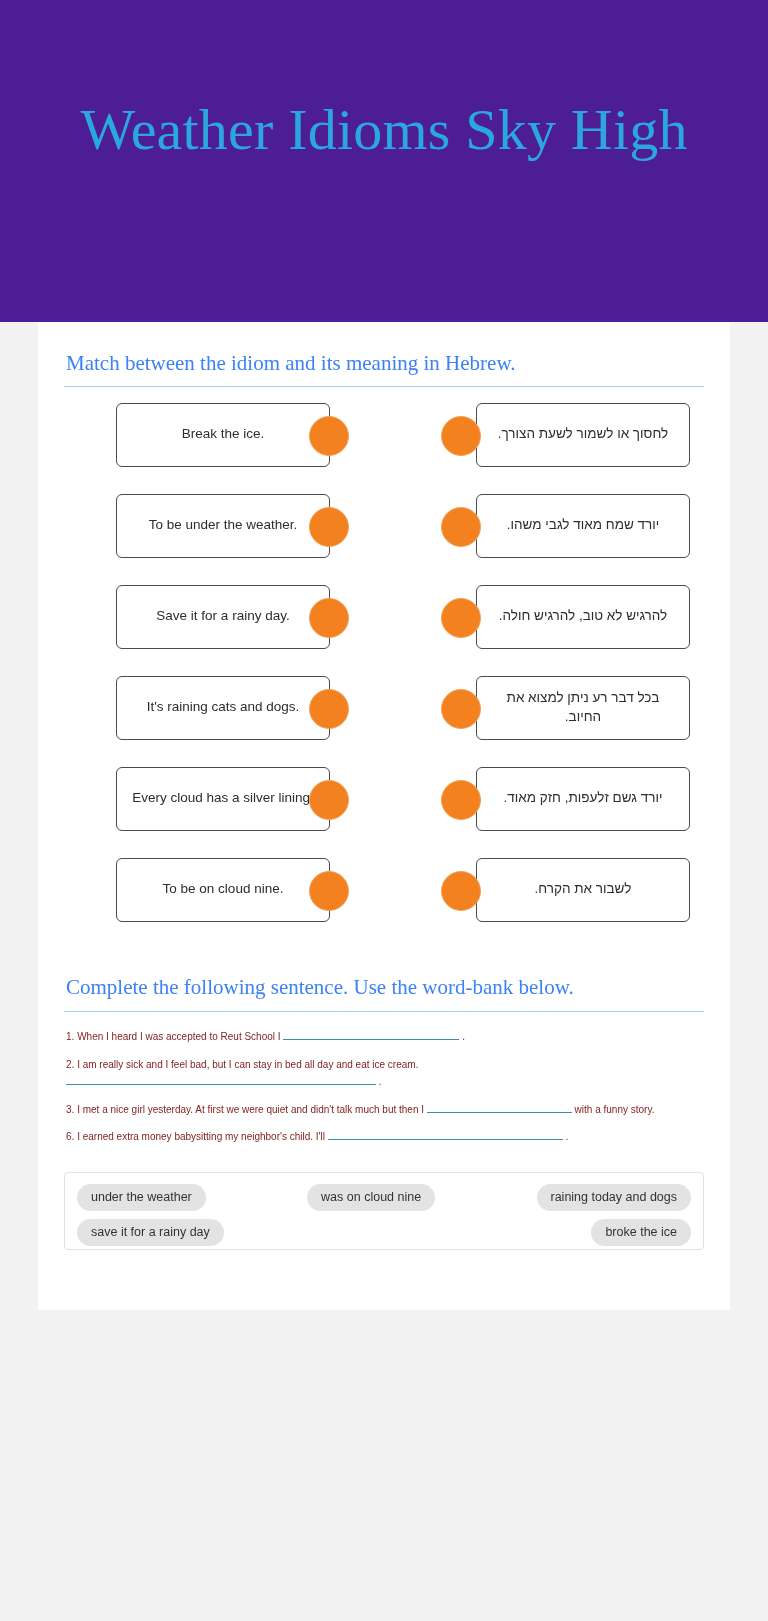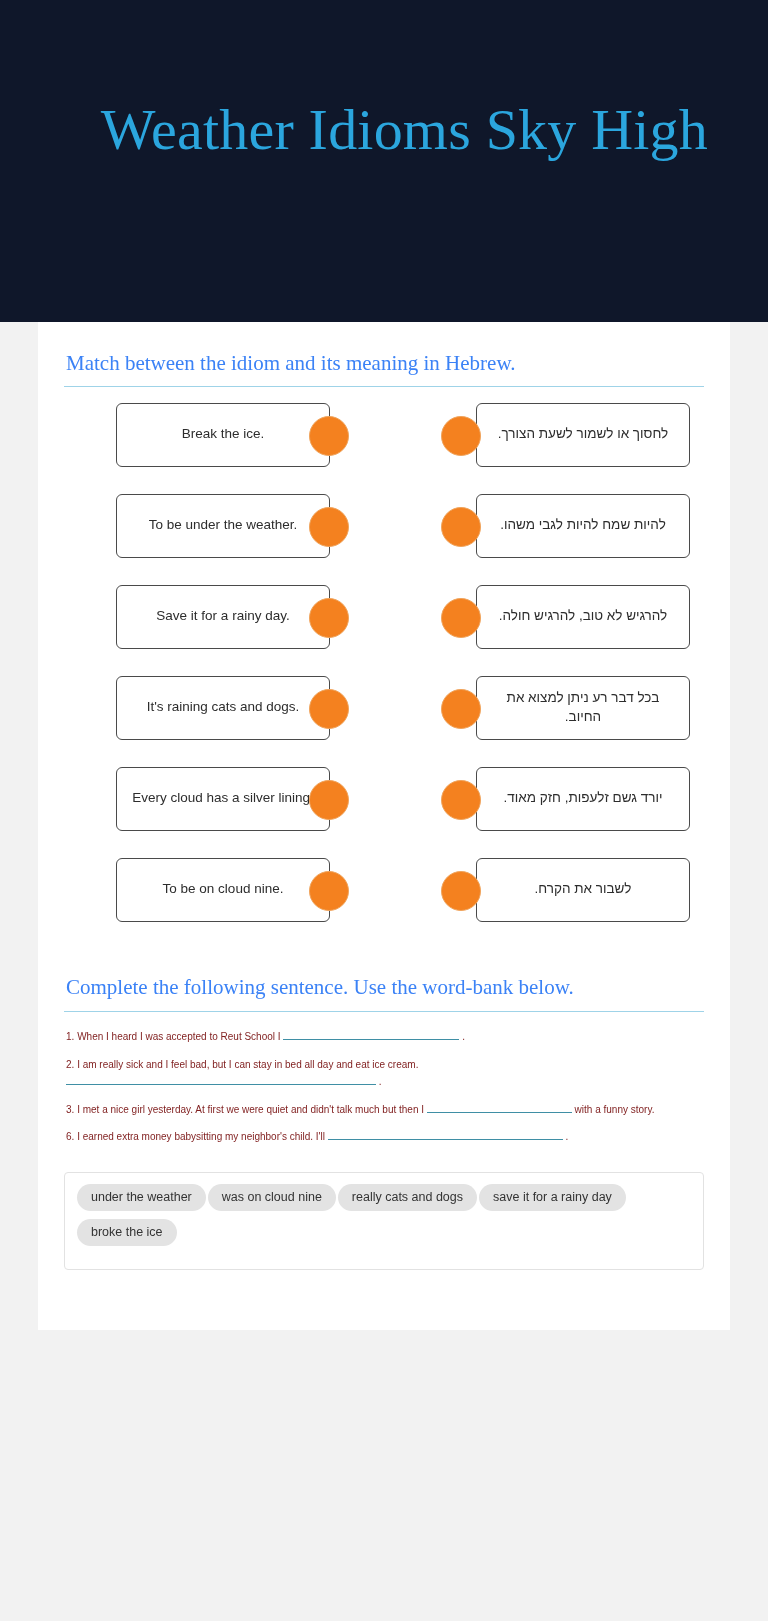--- a/index.html
+++ b/index.html
@@ -10,25 +10,25 @@
   }
   body {
     width: 768px;
     min-height: 1621px;
     font-family: "Liberation Sans", sans-serif;
     -webkit-font-smoothing: antialiased;
   }
 
   
   .hero {
-    background: #0f172a;
+    background: #4c1d95;
     height: 322px;
     box-sizing: border-box;
     padding: 96px 60px 0 60px;
-    text-align: right;
+    text-align: center;
   }
   .hero-title {
     font-family: "Liberation Serif", "DejaVu Serif", serif;
     color: #2BA6DE;
     font-size: 58px;
     line-height: 1.18;
     font-weight: 400;
     margin: 0;
     letter-spacing: 0.2px;
   }
@@ -139,25 +139,26 @@
   .b-md { width: 145px; }
   .b-sm { width: 185px; }
   .b-xs { width: 215px; }
   .b-t  { width: 235px; }
 
   
   .wordbank {
     margin-top: 26px;
     border: 1px solid #e2e2e2;
     border-radius: 4px;
-    padding: 11px 12px 23px 12px;
+    padding: 11px 12px 3px 12px;
     display: flex;
     flex-wrap: wrap;
-    gap: 8px 2px;
+    gap: 8px 24px;
     background: #fff;
+    justify-content: space-between;
   }
   .pill {
     background: #e3e3e3;
     border-radius: 16px;
     padding: 6px 14px;
     font-size: 12.5px;
     color: #333;
     line-height: 1.2;
     white-space: nowrap;
   }
@@ -227,21 +228,21 @@
 
         <div class="match-item">
           <div class="match-card">
             <span class="match-text">לחסוך או לשמור לשעת הצורך.</span>
           </div>
           <div class="dot"></div>
         </div>
 
         <div class="match-item">
           <div class="match-card">
-            <span class="match-text">להיות שמח להיות לגבי משהו.</span>
+            <span class="match-text">יורד שמח מאוד לגבי משהו.</span>
           </div>
           <div class="dot"></div>
         </div>
 
         <div class="match-item">
           <div class="match-card">
             <span class="match-text">להרגיש לא טוב, להרגיש חולה.</span>
           </div>
           <div class="dot"></div>
         </div>
@@ -305,19 +306,19 @@
         <span>I earned extra money babysitting my neighbor's child. I'll</span>
         <span class="blank b-t"></span>
         <span>.</span>
       </p>
 
     </div>
 
     <div class="wordbank">
       <span class="pill">under the weather</span>
       <span class="pill">was on cloud nine</span>
-      <span class="pill">really cats and dogs</span>
+      <span class="pill">raining today and dogs</span>
       <span class="pill">save it for a rainy day</span>
       <span class="pill">broke the ice</span>
     </div>
   </section>
 
 </div>
 
 </body></html>

